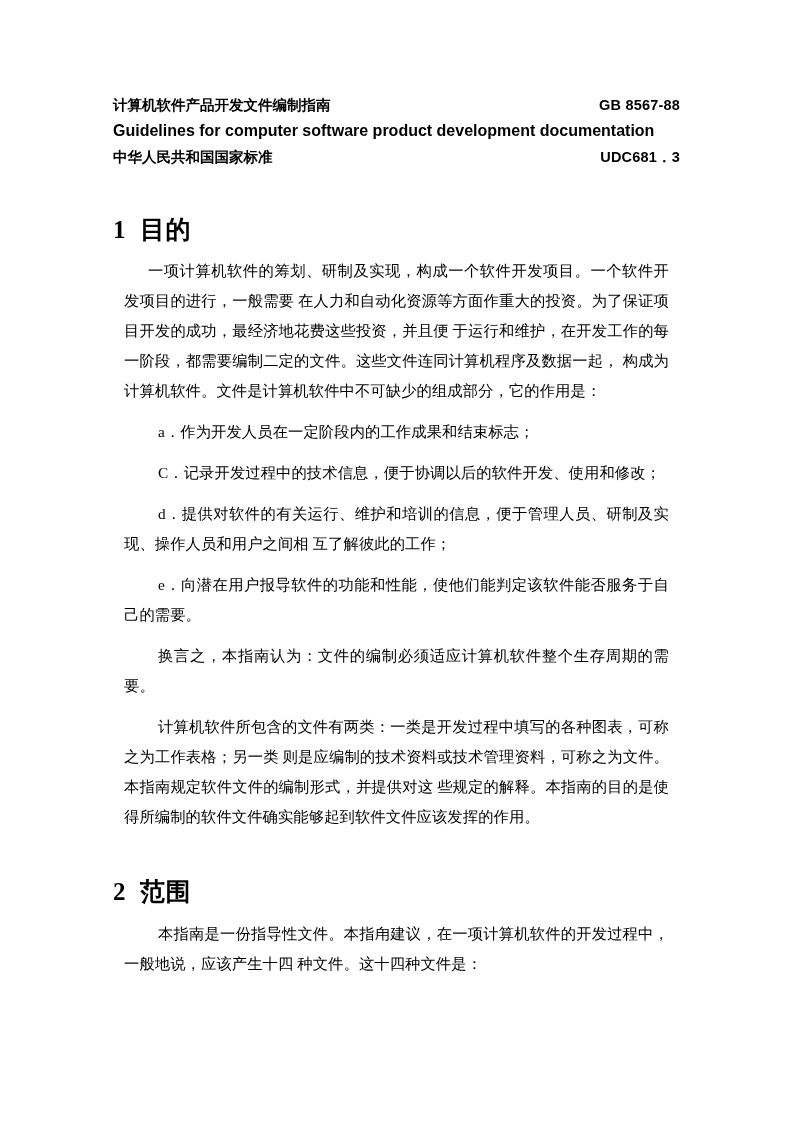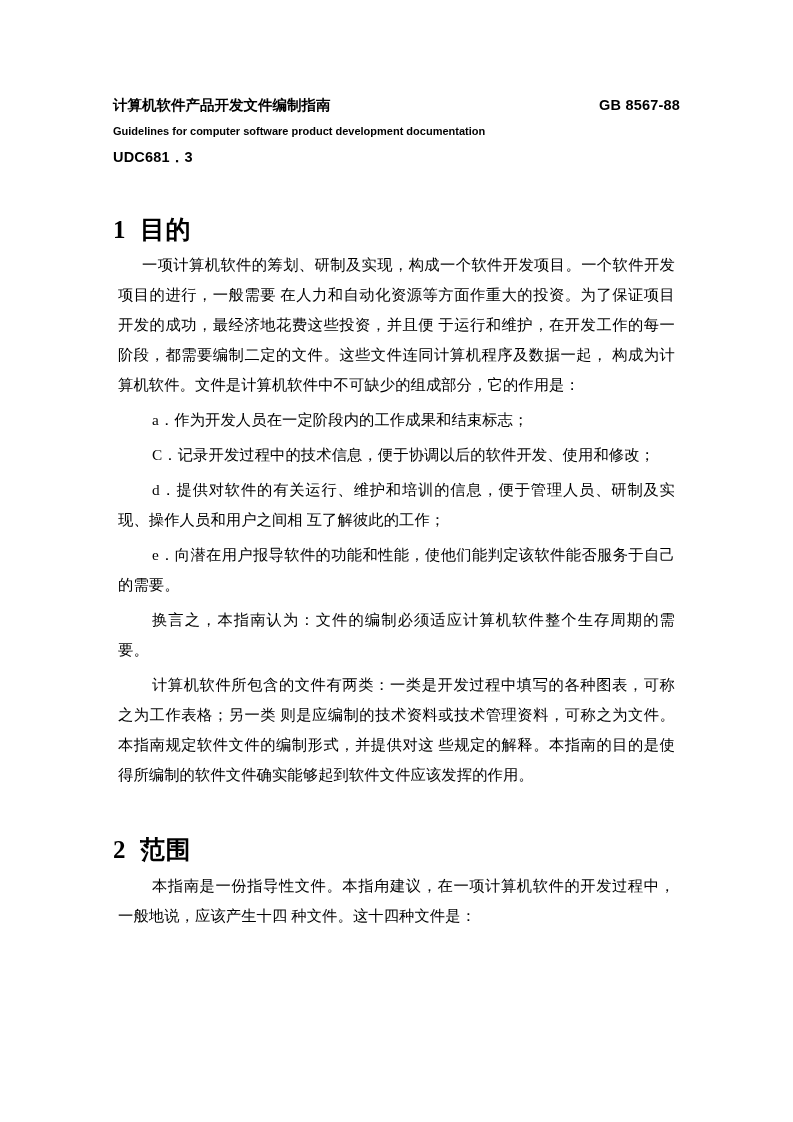--- a/index.html
+++ b/index.html
@@ -42,21 +42,21 @@
   }
   .header-line .right {
     font-family: "Liberation Sans", sans-serif;
     font-weight: bold;
     letter-spacing: 0.2px;
   }
   .header-line.full {
     display: block;
     font-family: "Liberation Sans", sans-serif;
     font-weight: bold;
-    font-size: 11px;
+    font-size: 16px;
   }
 
   
   h1.doc-title {
     font-family: "Liberation Serif", serif;
     font-weight: normal;
     font-size: 29px;
     margin: 62px 0 0 0;
     line-height: 1.2;
     letter-spacing: 1px;
@@ -70,21 +70,21 @@
     letter-spacing: 0.5px;
   }
   h2.section .num {
     margin-right: 14px;
   }
 
   
   p.body {
     font-size: 15.3px;
     line-height: 30px;
-    margin: 5px;
+    margin: 11px;
     text-align: justify;
     text-justify: inter-ideograph;
     letter-spacing: 0.1px;
   }
   p.indent1 {
     text-indent: 24px;
   }
   p.indent2 {
     text-indent: 34px;
   }
@@ -99,20 +99,21 @@
   <div class="content">
 
     <div class="header-line">
       <span class="left">计算机软件产品开发文件编制指南</span>
       <span class="right">GB 8567-88</span>
     </div>
 
     <div class="header-line full">Guidelines for computer software product development documentation</div>
 
     <div class="header-line">
+      <span class="left">中华人民共和国国家标准</span>
       <span class="right">UDC681．3</span>
     </div>
 
 
     <h2 class="section">
       <span class="num">1</span><span>目的</span>
     </h2>
 
     <p class="body indent1 gap-after-heading">一项计算机软件的筹划、研制及实现，构成一个软件开发项目。一个软件开发项目的进行，一般需要 在人力和自动化资源等方面作重大的投资。为了保证项目开发的成功，最经济地花费这些投资，并且便 于运行和维护，在开发工作的每一阶段，都需要编制二定的文件。这些文件连同计算机程序及数据一起， 构成为计算机软件。文件是计算机软件中不可缺少的组成部分，它的作用是：</p>
     <p class="body indent2">a．作为开发人员在一定阶段内的工作成果和结束标志；</p>

